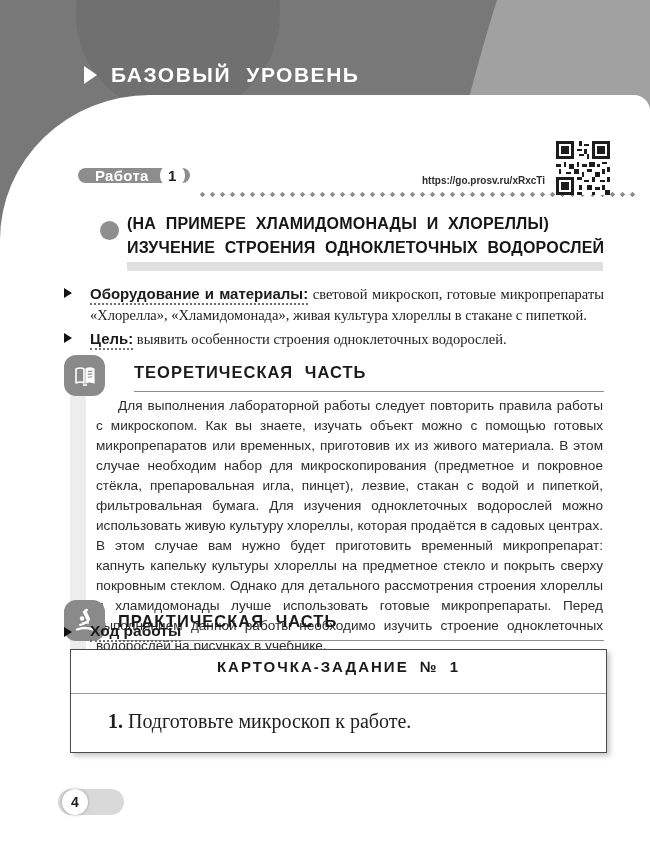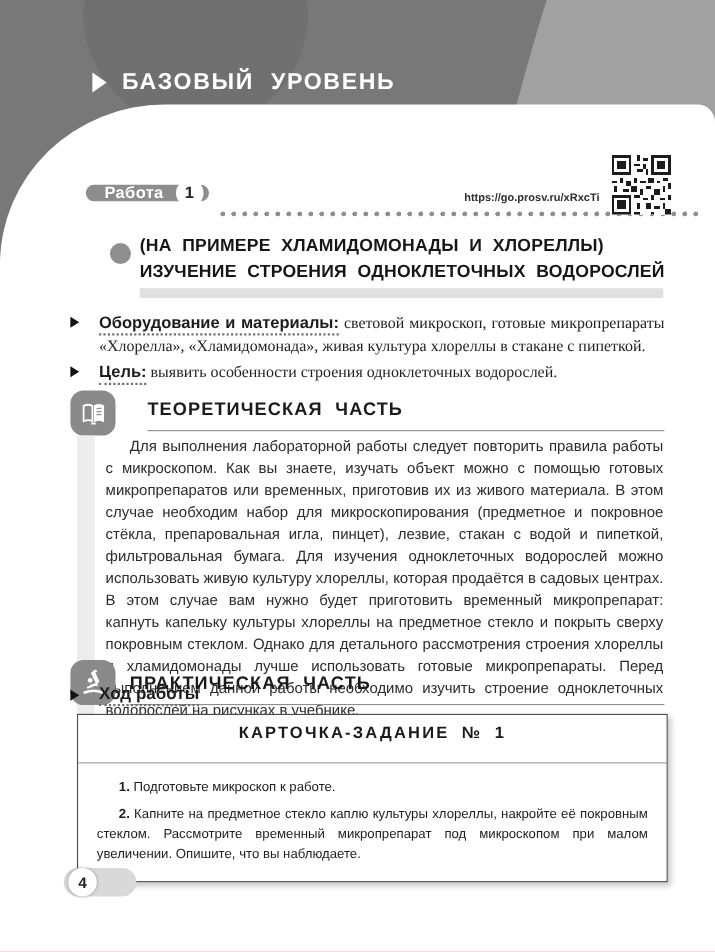--- a/index.html
+++ b/index.html
@@ -1,19 +1,19 @@
 <!DOCTYPE html>
 <html lang="ru"><head>
 <meta charset="utf-8">
 <style>
   * { margin:0; padding:0; box-sizing:border-box; }
   html,body { background:#ffffff; }
   .page {
     position:relative; width:650px; height:865px; margin:0 auto;
-    background:#ec4899; overflow:hidden;
+    background:#3b82f6; overflow:hidden;
     font-family:"Liberation Sans", sans-serif;
   }
   
   .banner { position:absolute; left:0; top:0; width:650px; height:240px; }
   .level-heading {
     position:absolute; left:84px; top:63px; display:flex; align-items:center;
     color:#ffffff; font-weight:bold; font-size:21px; letter-spacing:1.5px;
     word-spacing:8px; z-index:2;
   }
   .tri-white {
@@ -93,21 +93,21 @@
   
   .task-box {
     position:absolute; left:70px; top:649px; width:537px; z-index:3;
     background:#fff; border:1.2px solid #4a4a4a;
     box-shadow:3px 3px 5px rgba(0,0,0,0.22);
   }
   .task-header {
     text-align:center; padding:8px 4px 18px 4px; border-bottom:1px solid #9a9a9a;
     font-weight:bold; font-size:15px; color:#1a1a1a; letter-spacing:2px; word-spacing:5px;
   }
-  .task-body { padding:12px 17px 16px 17px; font-family:Liberation Sans, sans-serif; font-size:12px; color:#1e1e1e; line-height:1.5; }
+  .task-body { padding:12px 17px 16px 17px; font-family:Liberation Serif, serif; font-size:20px; color:#1e1e1e; line-height:1.5; }
   .task-item { text-align:justify; text-indent:20px; margin-top:7px; }
   .task-item:first-child { margin-top:0; }
   .task-num { font-weight:bold; }
   
   .page-pill {
     position:absolute; left:58px; top:789px; width:66px; height:26px;
     background:#d9d9d9; border-radius:14px; z-index:3;
   }
   .page-pill .num-circle {
     position:absolute; left:4px; top:0; width:26px; height:26px; border-radius:50%;
@@ -248,23 +248,20 @@
       <span class="tri-black"></span><span class="info-label">Ход работы</span>
     </div>
   </div>
 
   <div class="task-box">
     <div class="task-header">КАРТОЧКА-ЗАДАНИЕ № 1</div>
     <div class="task-body">
       <div class="task-item">
         <span class="task-num">1.</span><span> Подготовьте микроскоп к работе.</span>
       </div>
-      <div class="task-item">
-        <span class="task-num">2.</span><span> Капните на предметное стекло каплю культуры хлореллы, накройте её покровным стеклом. Рассмотрите временный микропрепарат под микроскопом при малом увеличении. Опишите, что вы наблюдаете.</span>
-      </div>
     </div>
   </div>
 
   <div class="page-pill">
     <div class="num-circle">4</div>
   </div>
 
 </div>
 
 </body></html>

